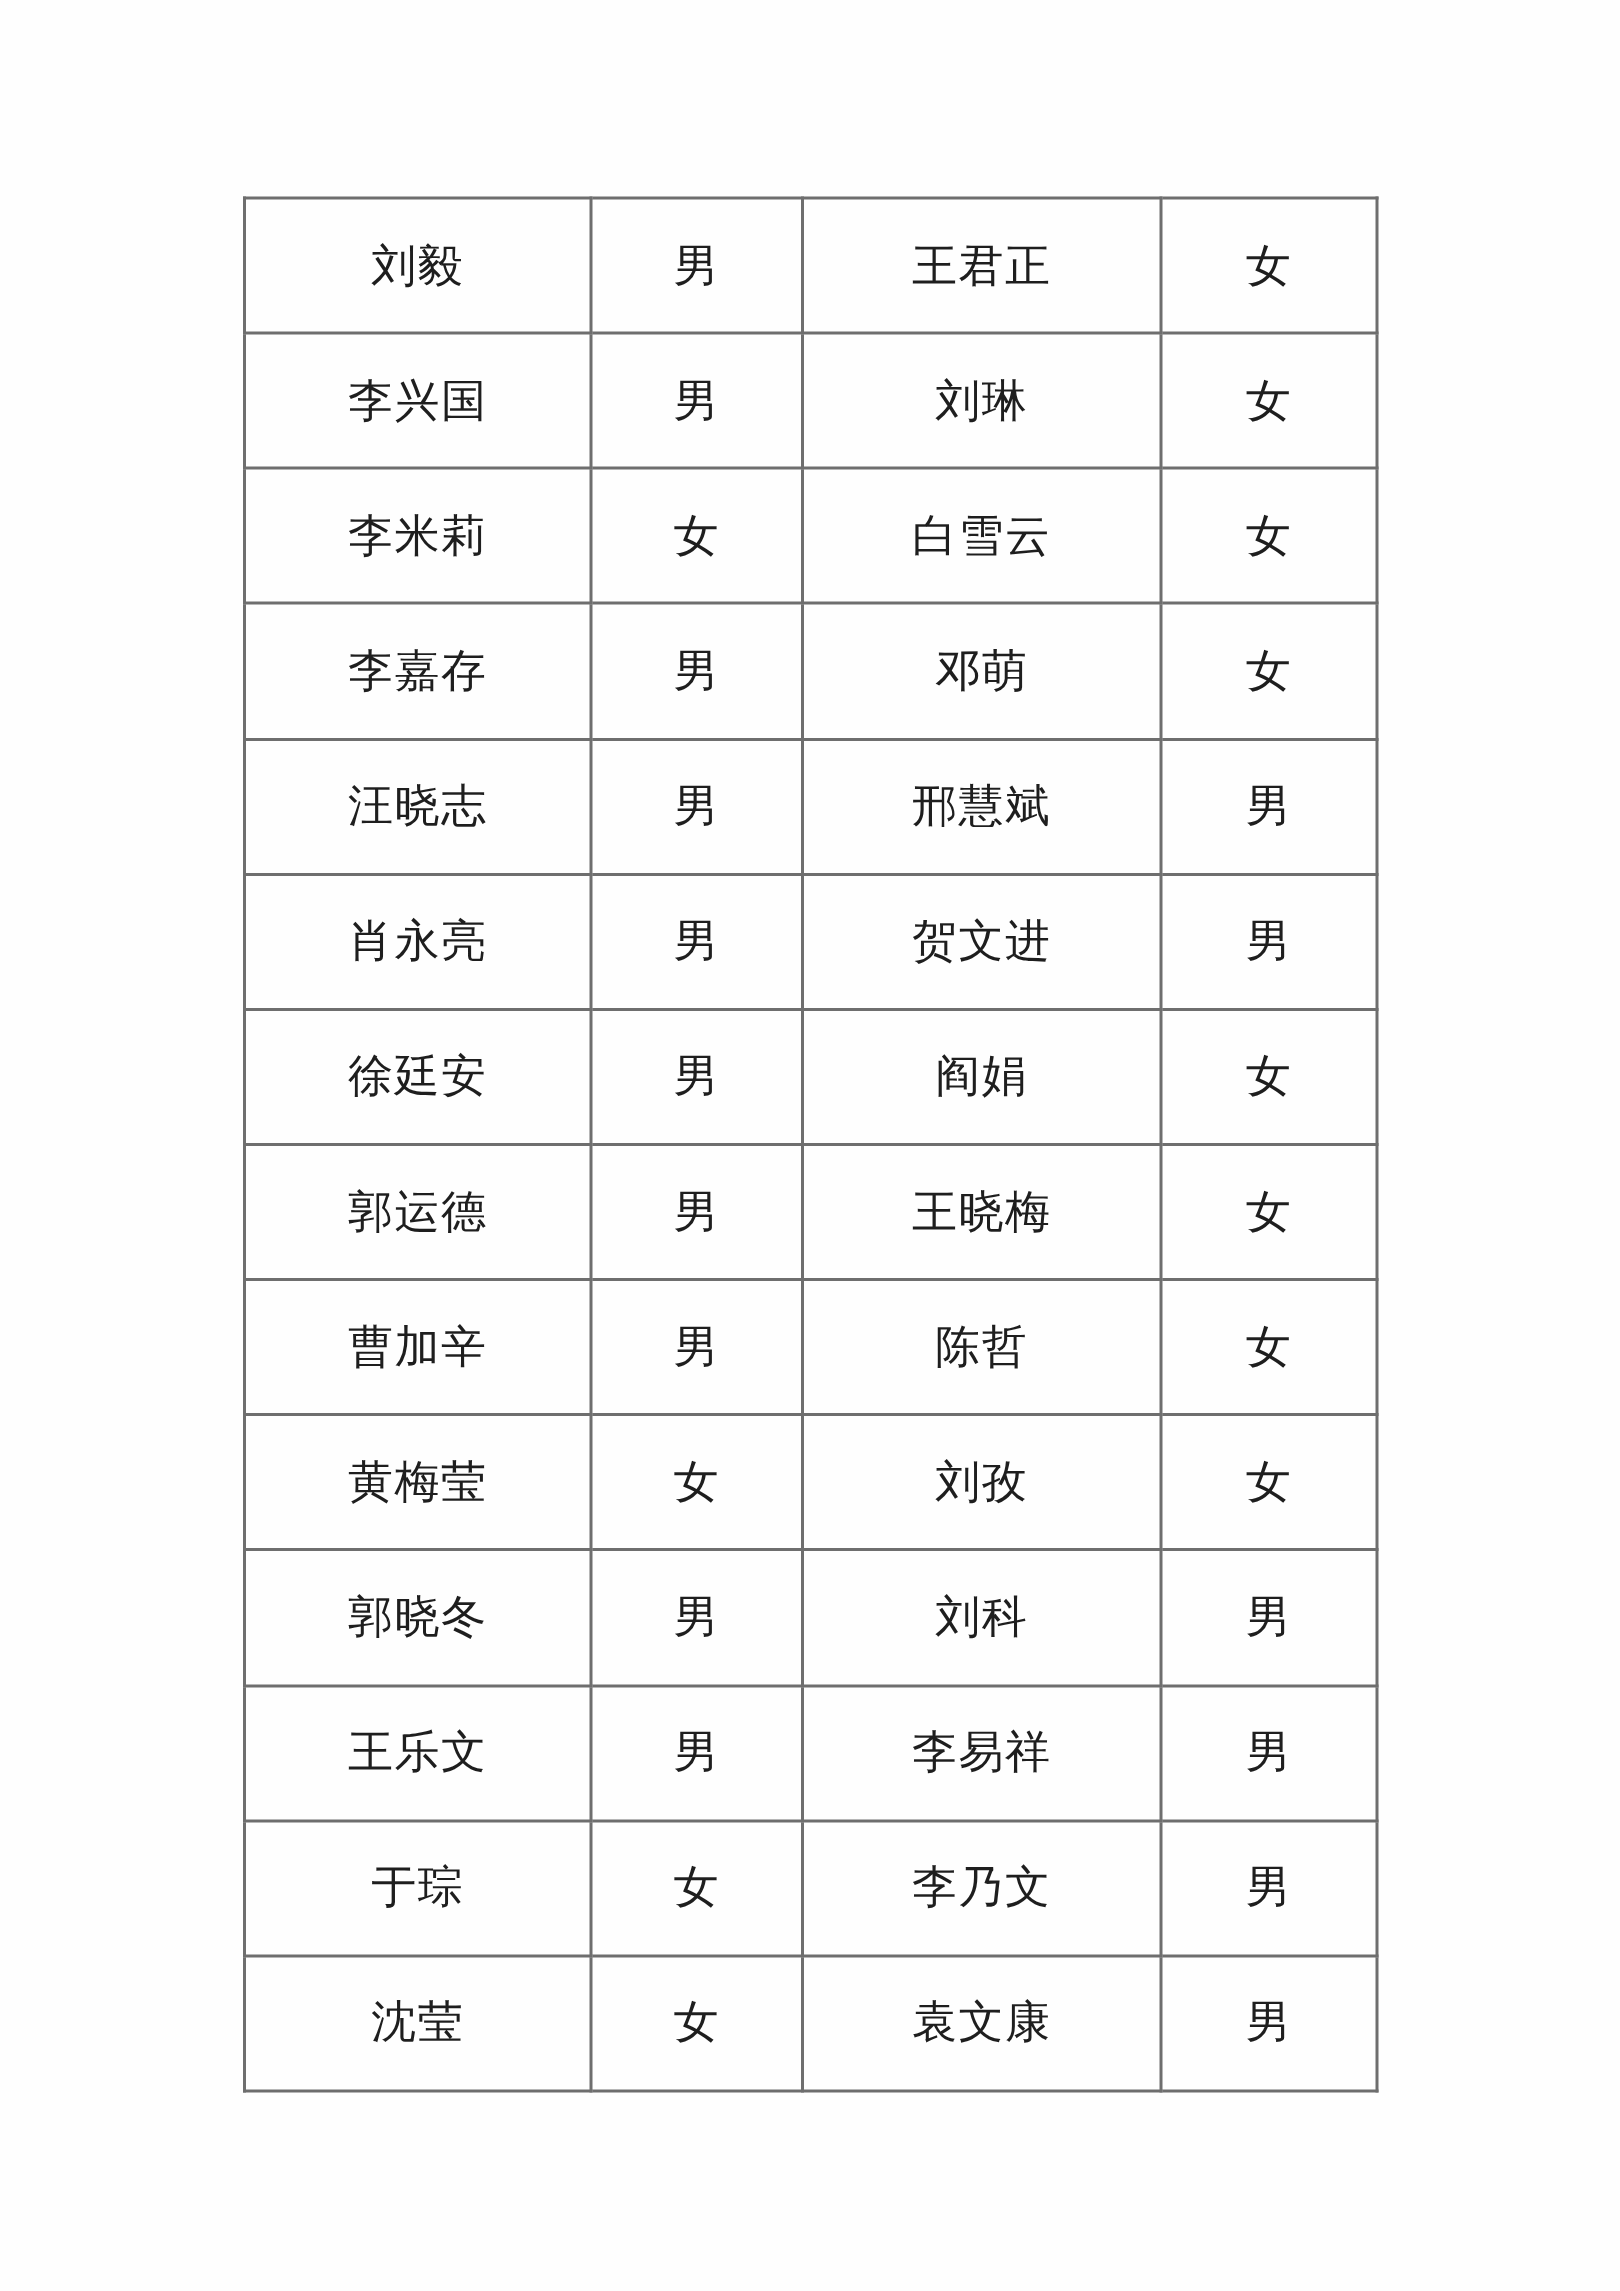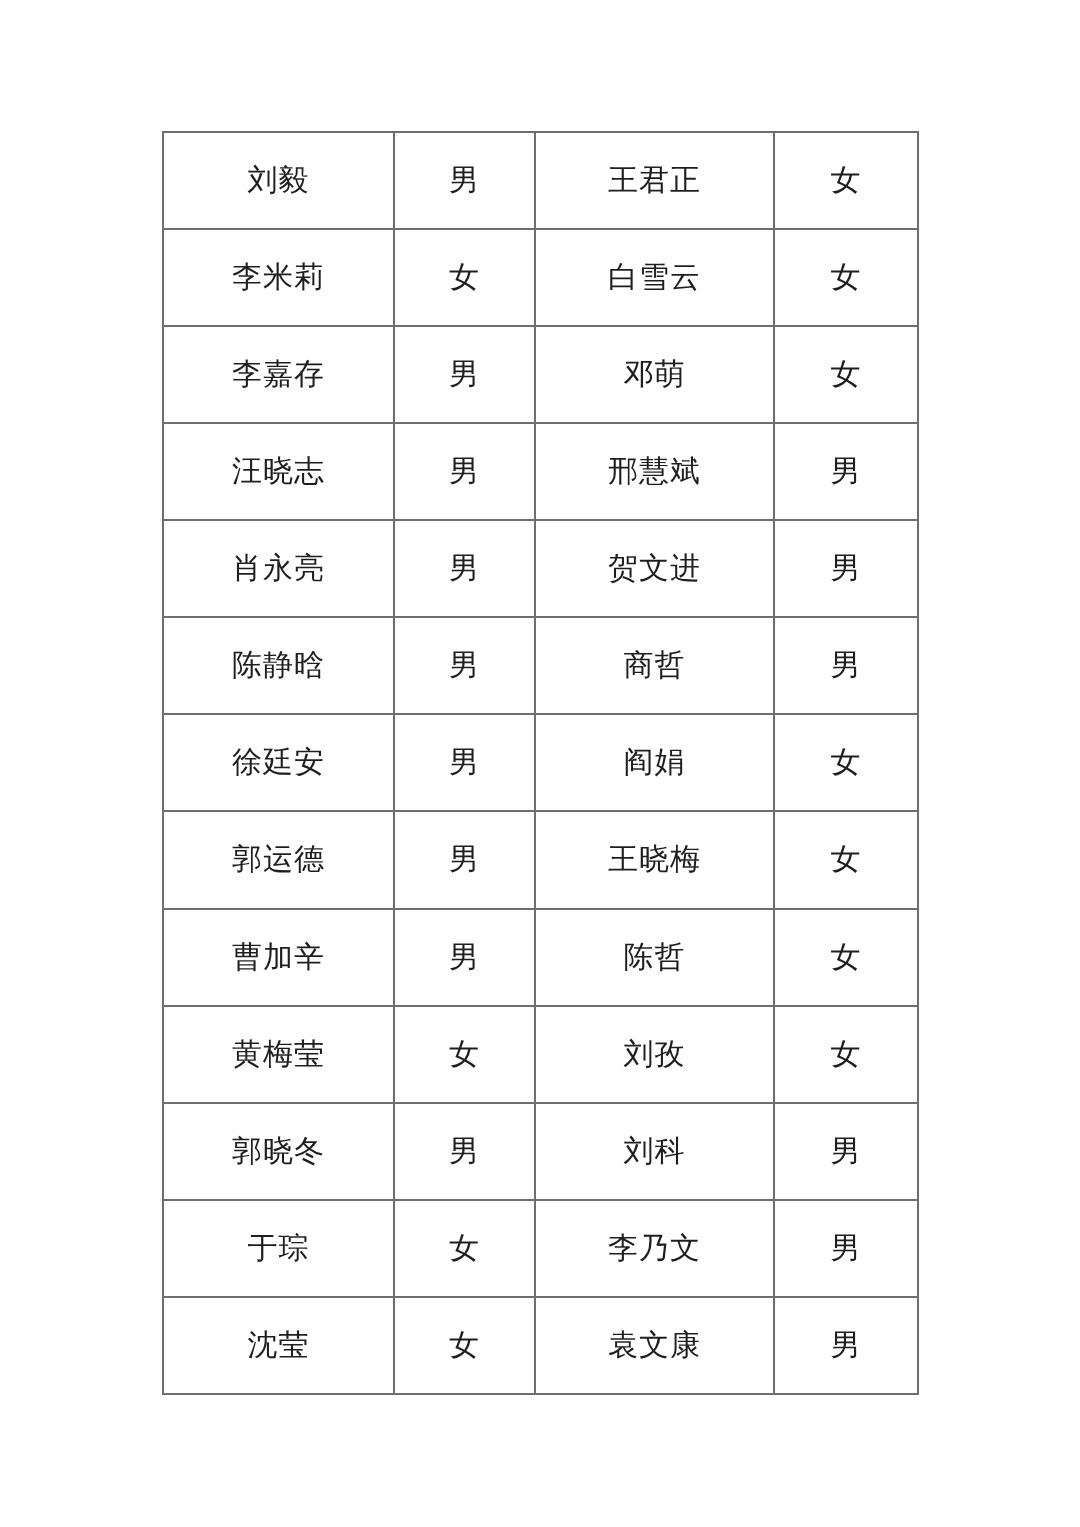--- a/index.html
+++ b/index.html
@@ -49,20 +49,26 @@
       <col style="width:144px">
     </colgroup>
     <tbody id="table-body">
         <tr>
     <td>刘毅</td>
     <td>男</td>
     <td>王君正</td>
     <td>女</td>
   </tr>
         <tr>
+    <td>李兴国</td>
+    <td>男</td>
+    <td>刘琳</td>
+    <td>女</td>
+  </tr>
+        <tr>
     <td>李米莉</td>
     <td>女</td>
     <td>白雪云</td>
     <td>女</td>
   </tr>
         <tr>
     <td>李嘉存</td>
     <td>男</td>
     <td>邓萌</td>
     <td>女</td>
@@ -70,26 +76,20 @@
         <tr>
     <td>汪晓志</td>
     <td>男</td>
     <td>邢慧斌</td>
     <td>男</td>
   </tr>
         <tr>
     <td>肖永亮</td>
     <td>男</td>
     <td>贺文进</td>
-    <td>男</td>
-  </tr>
-        <tr>
-    <td>陈静晗</td>
-    <td>男</td>
-    <td>商哲</td>
     <td>男</td>
   </tr>
         <tr>
     <td>徐廷安</td>
     <td>男</td>
     <td>阎娟</td>
     <td>女</td>
   </tr>
         <tr>
     <td>郭运德</td>
@@ -109,20 +109,26 @@
     <td>刘孜</td>
     <td>女</td>
   </tr>
         <tr>
     <td>郭晓冬</td>
     <td>男</td>
     <td>刘科</td>
     <td>男</td>
   </tr>
         <tr>
+    <td>王乐文</td>
+    <td>男</td>
+    <td>李易祥</td>
+    <td>男</td>
+  </tr>
+        <tr>
     <td>于琮</td>
     <td>女</td>
     <td>李乃文</td>
     <td>男</td>
   </tr>
         <tr>
     <td>沈莹</td>
     <td>女</td>
     <td>袁文康</td>
     <td>男</td>

